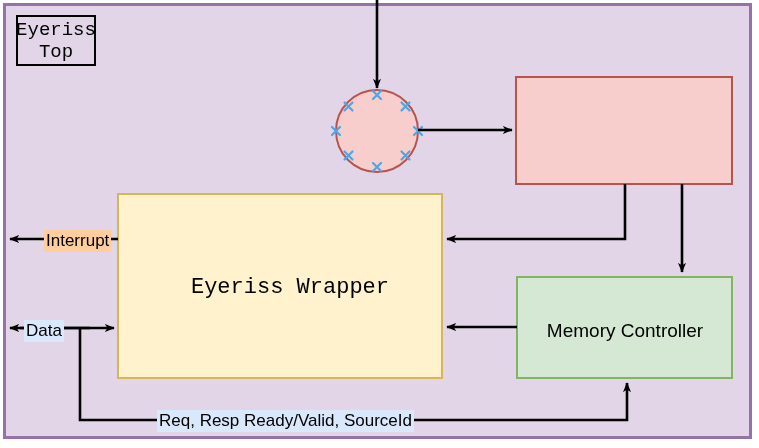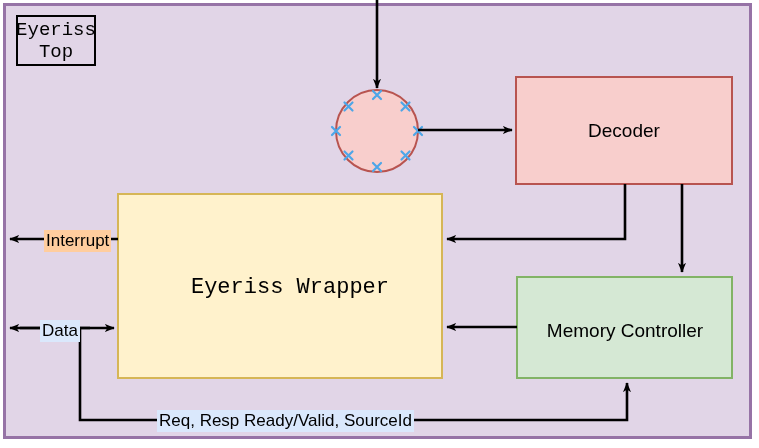--- a/index.html
+++ b/index.html
@@ -47,21 +47,21 @@
     font-size: 19px;
     background: #f8cecc;
   }
   #label-interrupt {
     left: 24px;
     top: 230px;
     background: #ffcd9e;
     margin-left: 20px;
   }
   #label-data {
-    left: 40px;
+    left: 24px;
     top: 320px;
     background: #dae8fc;
   }
   #label-bus {
     left: 157px;
     top: 410px;
     background: #dae8fc;
   }
   #text-mmio {
     left: 335px;
@@ -159,21 +159,20 @@
     <path d="M80,328 L80,420 L627,420 L627,383" fill="none" stroke="#000000" stroke-width="2.6" marker-end="url(#arrow)"></path>
   </svg>
 
   <div id="toplabel-box">
     <div id="toplabel-text">
       <span>Eyeriss</span><br>
       <span>Top</span>
     </div>
   </div>
 
-  <div id="text-decoder" class="node-label">Decoder</div>
   <div id="text-wrapper" class="node-label">Eyeriss Wrapper</div>
   <div id="text-memctl" class="node-label">Memory Controller</div>
 
   <div id="label-interrupt" class="edge-label">Interrupt</div>
   <div id="label-data" class="edge-label">Data</div>
   <div id="label-bus" class="edge-label">Req, Resp Ready/Valid, SourceId</div>
 
 </div>
 
 </body></html>

